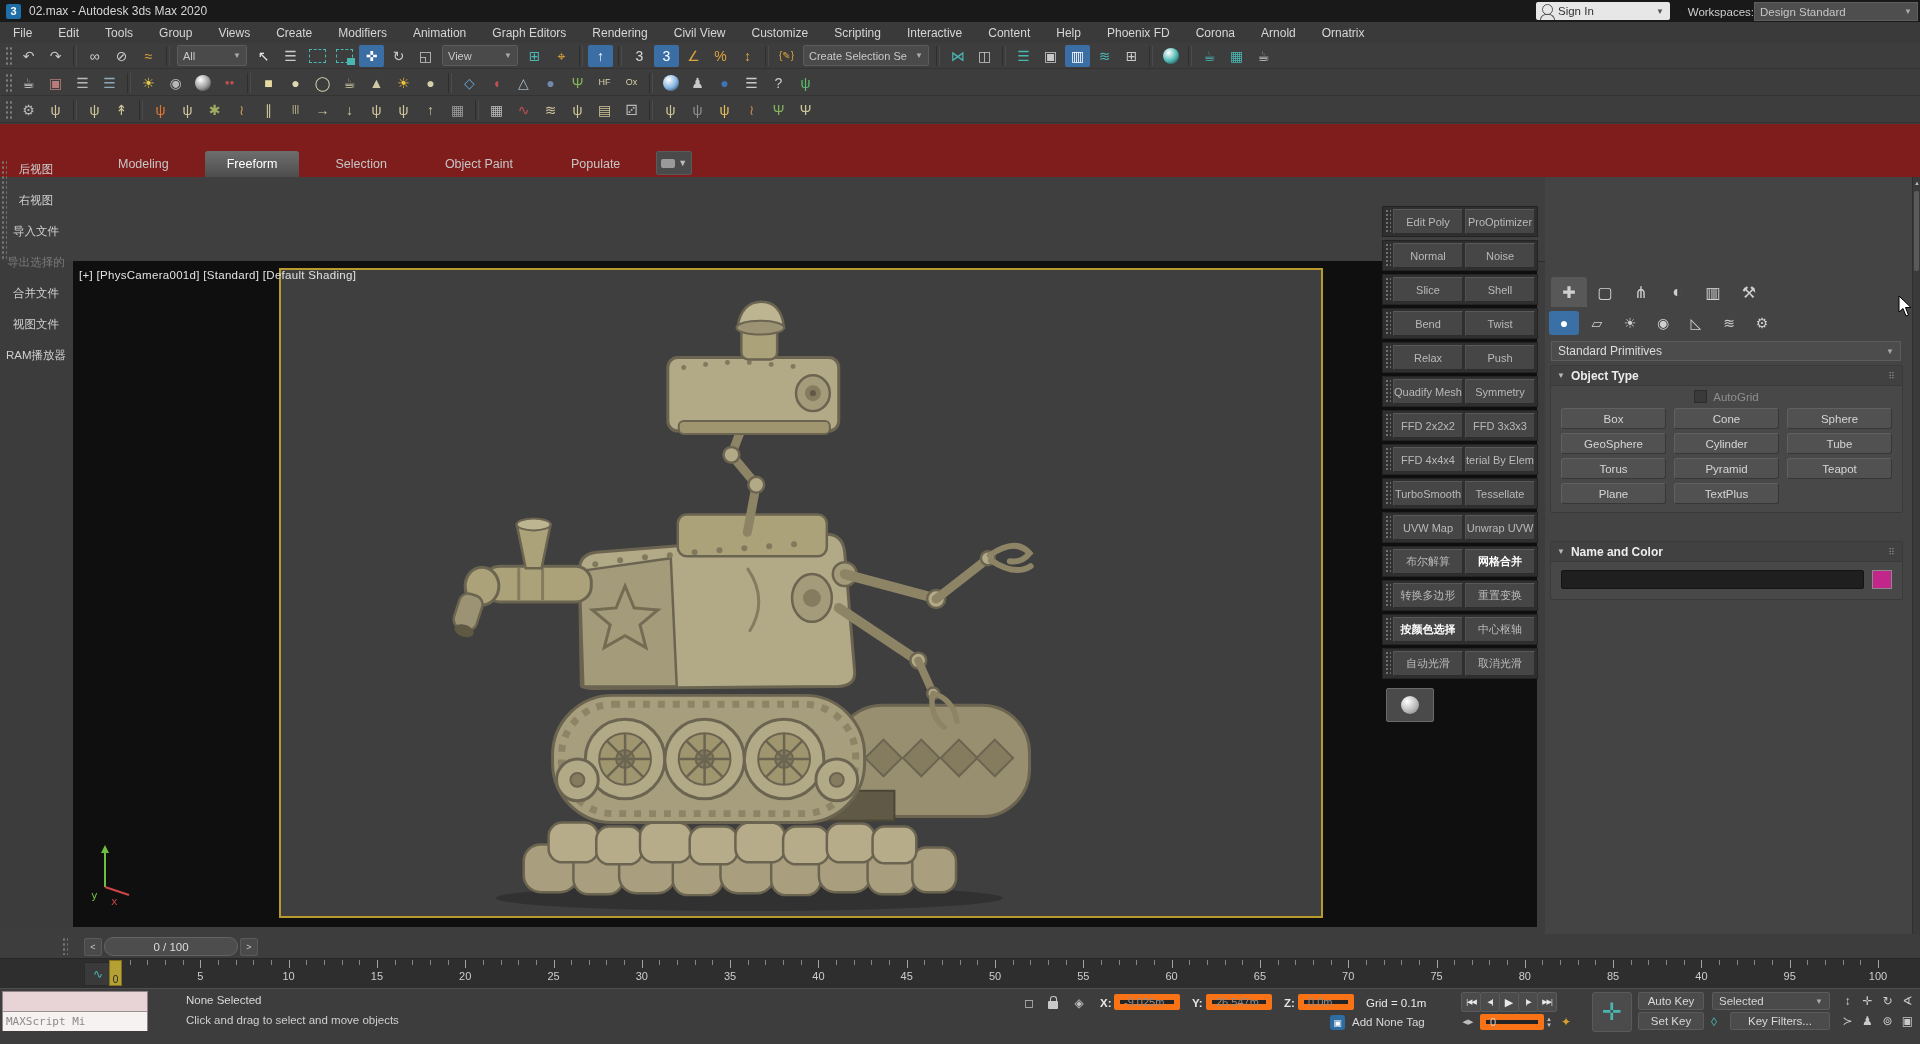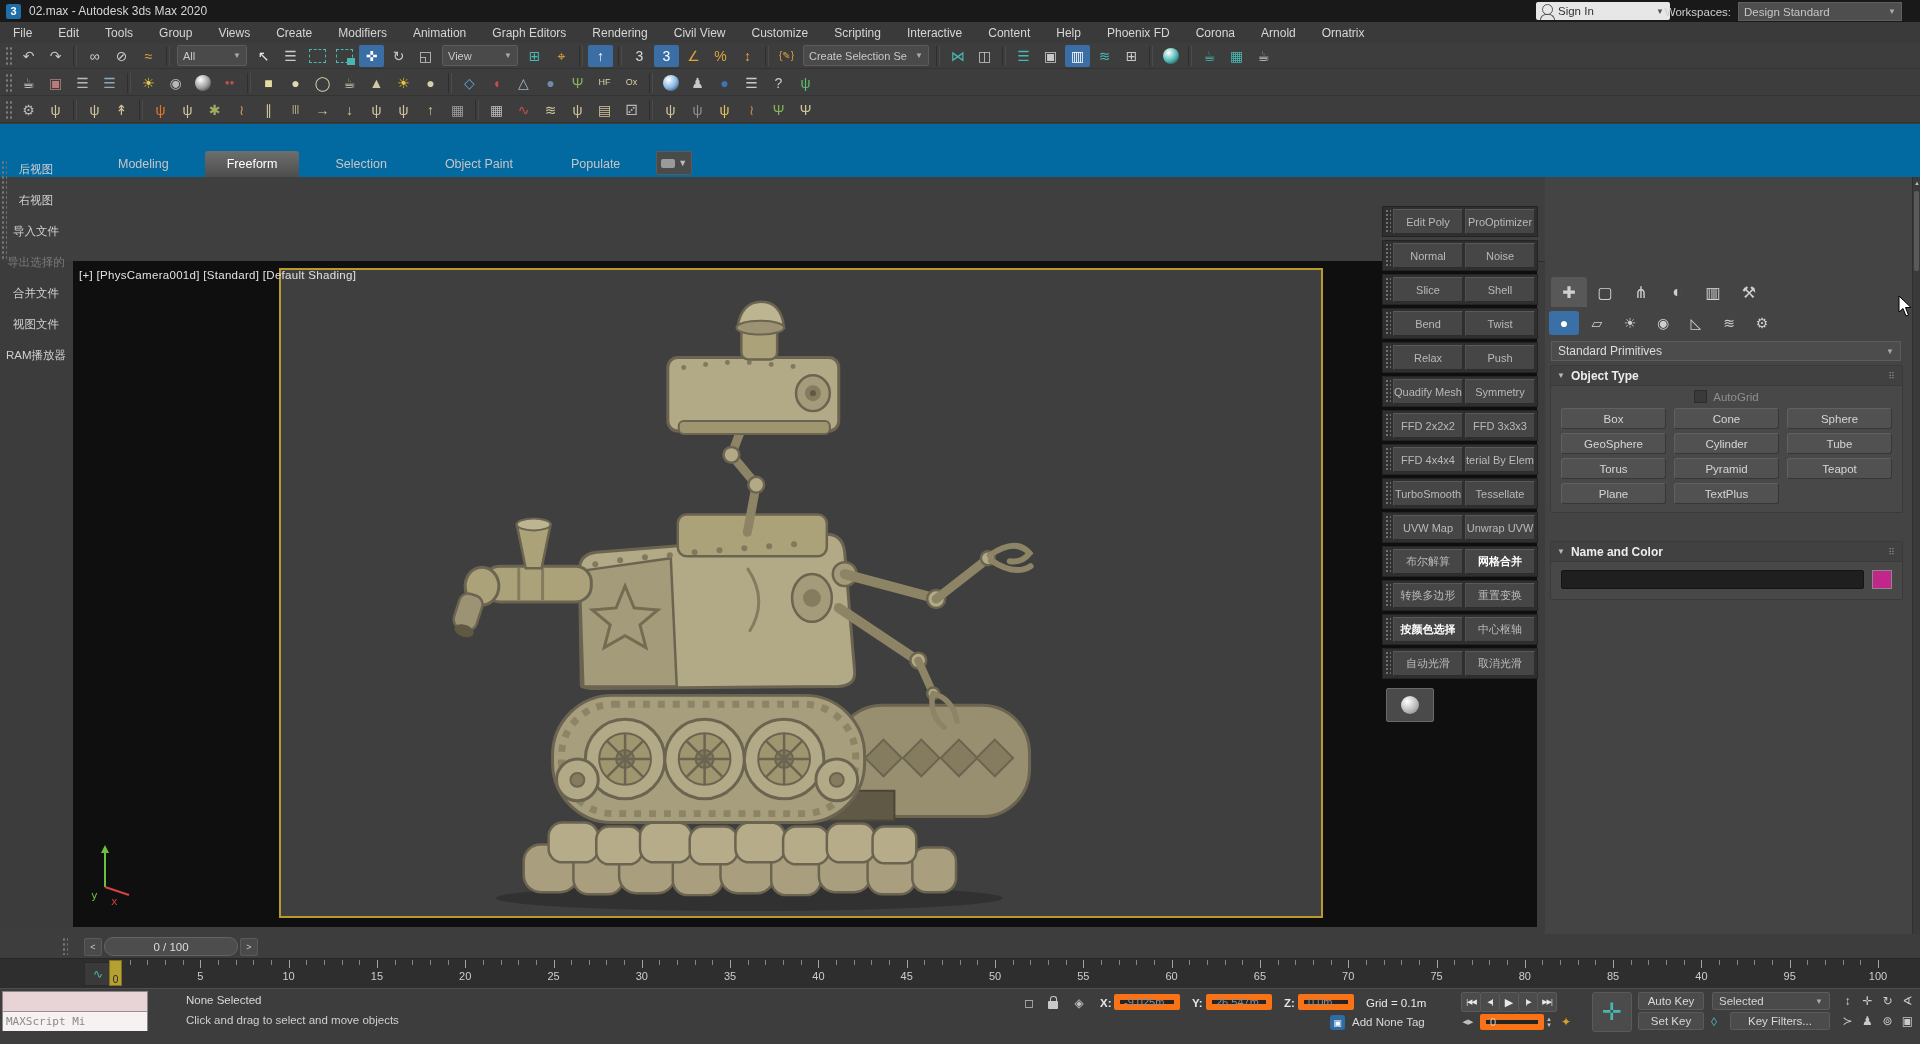--- a/index.html
+++ b/index.html
@@ -16,21 +16,21 @@
   
   #menubar{position:absolute;left:0;top:22px;width:100%;height:21px;background:#3a3a3a;border-bottom:1px solid #2c2c2c;
            display:flex;align-items:center;}
   .menuitem{padding:0 13px;color:#d6d6d6;font-size:12px;height:100%;display:flex;align-items:center;}
   #signinbox{position:absolute;right:250px;top:2px;width:122px;height:18px;background:#e7e7e7;border-radius:2px;
              display:flex;align-items:center;padding:0 6px;gap:5px;color:#333;font-size:11.5px;}
   .person{width:9px;height:9px;border:1.5px solid #555;border-radius:50%;position:relative;margin-top:-3px;}
   .person:after{content:"";position:absolute;left:-3px;top:9px;width:13px;height:5px;border:1.5px solid #555;border-bottom:none;
                 border-radius:6px 6px 0 0;}
   #signincaret{margin-left:auto;font-size:8px;color:#555;}
-  #workspaces{position:absolute;right:18px;top:2px;display:flex;align-items:center;gap:7px;}
+  #workspaces{position:absolute;right:2px;top:2px;display:flex;align-items:center;gap:0;}
   #wslabel{color:#cfcfcf;font-size:11.5px;}
   #wsdd{width:152px;height:17px;background:#4e4e4e;border:1px solid #5e5e5e;color:#c6c6c6;font-size:11.5px;
         display:flex;align-items:center;justify-content:space-between;padding:0 5px;}
   .caret{font-size:8px;color:#aaa;}
   
   .toolbar{position:absolute;left:0;width:100%;height:26px;background:#3d3d3d;border-bottom:1px solid #333;
            display:flex;align-items:center;padding-left:2px;box-sizing:border-box;}
   #toolbar1{top:43px;} #toolbar2{top:70px;} #toolbar3{top:97px;}
   .ticon{width:25px;height:22px;margin:0 1px;display:flex;align-items:center;justify-content:center;border-radius:2px;
          font-size:14px;flex:none;line-height:1;}
@@ -38,21 +38,21 @@
   .tsep{width:2px;height:20px;border-left:1px solid #2e2e2e;border-right:1px solid #4b4b4b;margin:0 4px;flex:none;}
   .tgrip{width:7px;height:20px;margin:0 3px;flex:none;
          background-image:radial-gradient(circle,#7a7a7a 1px,transparent 1.4px);background-size:4px 5px;}
   .tdd{height:19px;background:#4a4a4a;border:1px solid #5c5c5c;border-radius:2px;color:#c9c9c9;font-size:11px;
        display:flex;align-items:center;justify-content:space-between;padding:0 5px;margin:0 3px;flex:none;}
   .kdash{width:15px;height:12px;border:1px dashed #4ab6b2;}
   .kdashs{width:15px;height:12px;border:1px dashed #4ab6b2;position:relative;}
   .kdashs:after{content:"";position:absolute;right:-3px;bottom:-3px;width:8px;height:7px;background:#4ab6b2;}
   .ksphere{width:16px;height:16px;border-radius:50%;}
   
-  #tabstrip{position:absolute;left:0;top:124px;width:100%;height:53px;background:#0369a1;border-bottom:1px solid #333;}
+  #tabstrip{position:absolute;left:0;top:124px;width:100%;height:53px;background:#7f1d1d;border-bottom:1px solid #333;}
   #rtabs{position:absolute;left:96px;bottom:0;display:flex;align-items:flex-end;gap:14px;}
   .rtab{height:26px;padding:0 22px;display:flex;align-items:center;color:#c6c6c6;font-size:12.5px;}
   .rtab.active{background:linear-gradient(#6e6e6e,#4d4d4d);color:#fff;border-radius:3px 3px 0 0;}
   #rtaboverflow{width:34px;height:22px;margin-bottom:2px;background:#4a4a4a;border:1px solid #5a5a5a;border-radius:2px;
                 display:flex;align-items:center;justify-content:center;gap:3px;color:#bbb;font-size:9px;}
   #ribbonband{position:absolute;left:0;top:177px;width:100%;height:84px;background:#3f3f3f;border-bottom:1px solid #2e2e2e;}
   
   #sidegrip{position:absolute;left:1px;top:160px;width:6px;height:212px;
             background-image:radial-gradient(circle,#767676 1px,transparent 1.4px);background-size:4px 5px;}
   #leftgutter{position:absolute;left:0;top:261px;width:73px;height:666px;background:#3c3c3c;}

